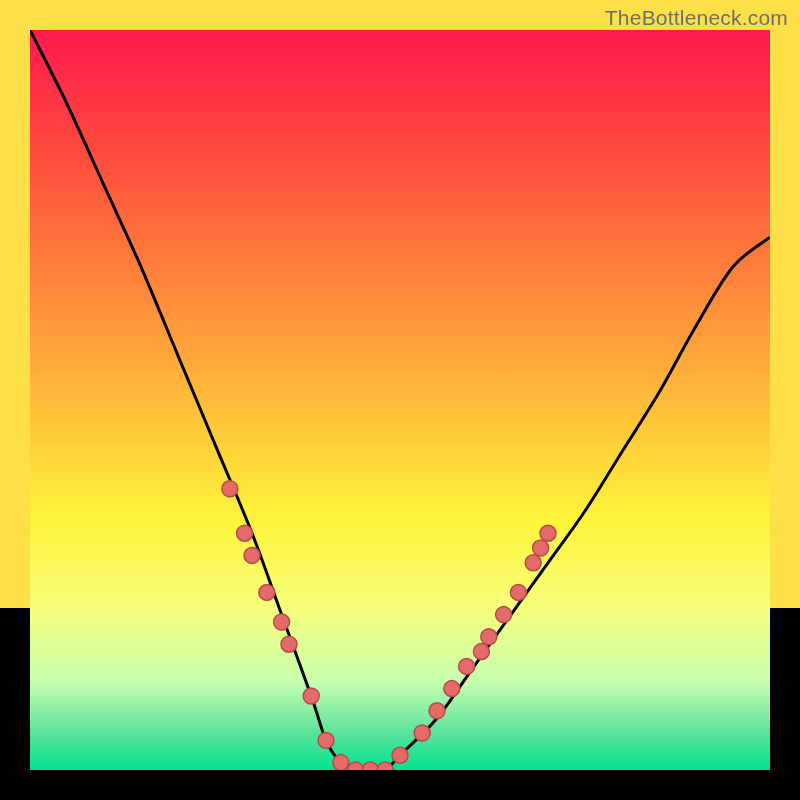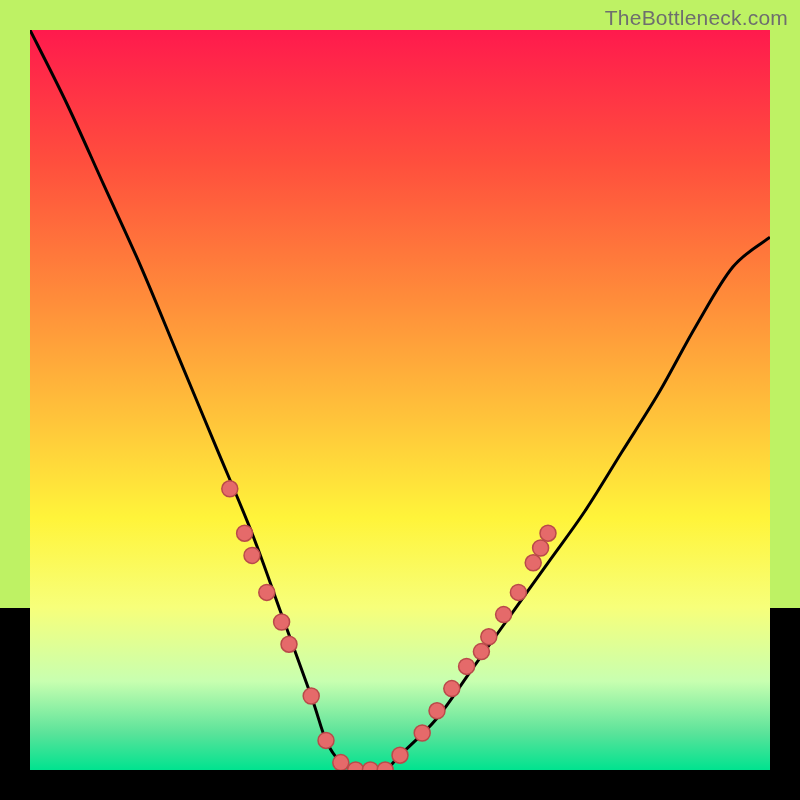--- a/index.html
+++ b/index.html
@@ -9,21 +9,21 @@
     height: 800px;
     background: #000;
     font-family: Arial, Helvetica, sans-serif;
   }
   .frame {
     position: absolute;
     left: 0;
     top: 0;
     width: 800px;
     height: 608px;
-    background: #bef264;
+    background: #fde047;
   }
   .plot {
     position: absolute;
     left: 30px;
     top: 30px;
     width: 740px;
     height: 740px;
     background: linear-gradient(to bottom,
       #ff1a4d 0%,
       #ff4f3d 18%,

